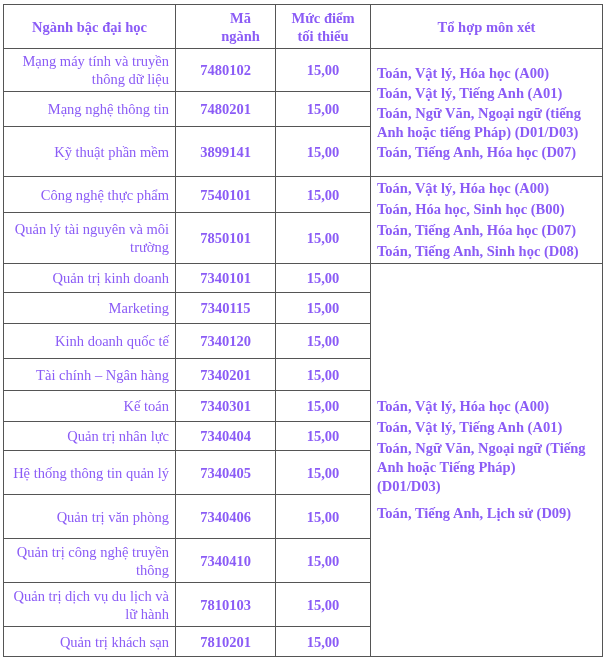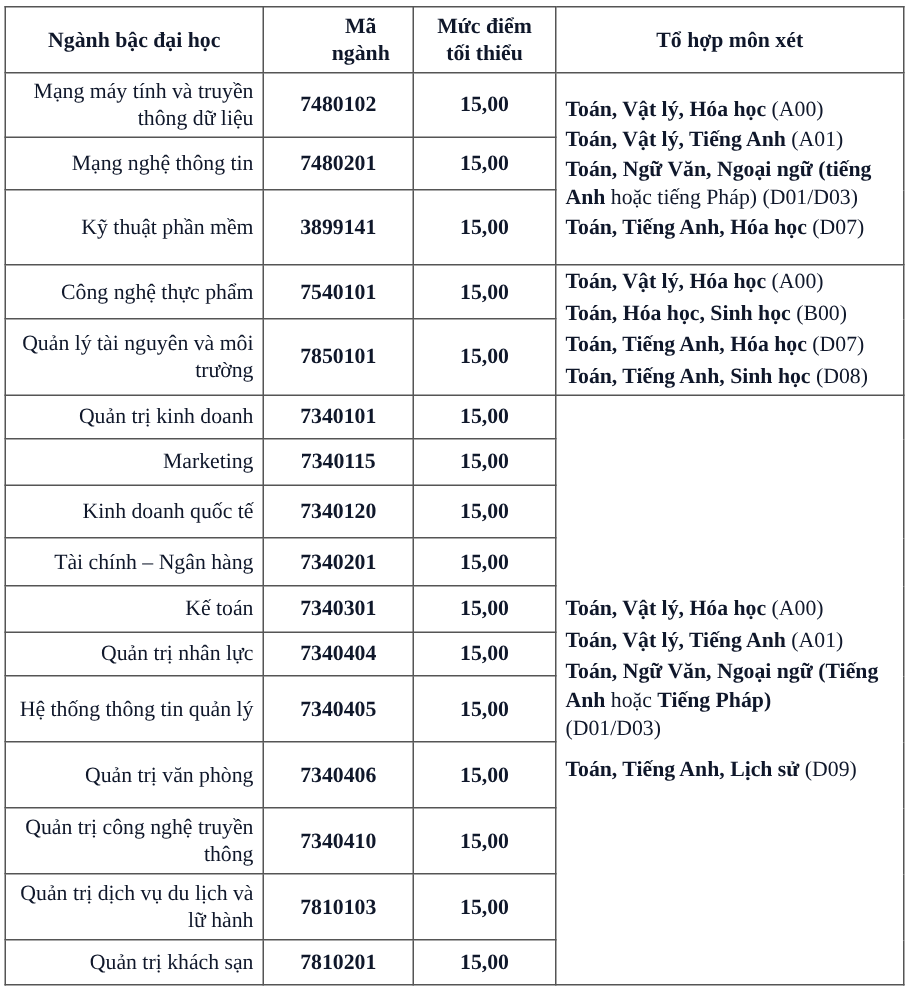--- a/index.html
+++ b/index.html
@@ -1,39 +1,39 @@
 <!DOCTYPE html>
 <html><head>
 <meta charset="utf-8">
 <style>
   html, body { margin: 0; padding: 0; background: #ffffff; }
   body { width: 609px; height: 670px; overflow: hidden; position: relative; }
   table.admissions {
     position: absolute; left: 3px; top: 4px;
     border-collapse: collapse;
     font-family: "Liberation Serif", "DejaVu Serif", serif;
-    color: #0f172a;
+    color: #8b5cf6;
     table-layout: fixed;
   }
   table.admissions td, table.admissions th {
     border: 1px solid #555;
     padding: 0 6px;
     font-size: 14.5px;
     line-height: 18px;
     vertical-align: middle;
   }
   th { font-weight: bold; text-align: center; }
   th.c1 { font-size: 16px; }
   th.c4 { font-size: 15px; }
   td.name { text-align: right; padding-left: 7px; }
   td.code, td.score { text-align: center; font-weight: bold; }
   td.combo { padding-left: 8px; padding-right: 4px; }
   .combo-line { font-weight: bold; line-height: 19px; margin: 1px 0; }
-  .combo-line .tag { font-weight: normal; text-align: right; }
-  .combo-line .plain { font-weight: normal; }
+  .combo-line .tag { font-weight: bold; text-align: right; }
+  .combo-line .plain { font-weight: bold; }
   .combo-gap { height: 4px; }
   td.combo.large .combo-line { margin: 2px 0; }
 </style>
 </head>
 <body>
 
 <table class="admissions">
   <colgroup>
     <col style="width:172px">
     <col style="width:100px">

